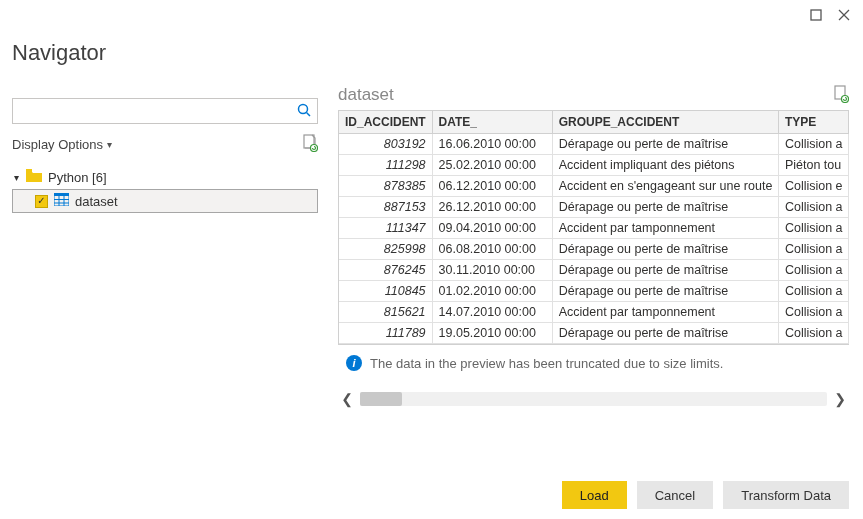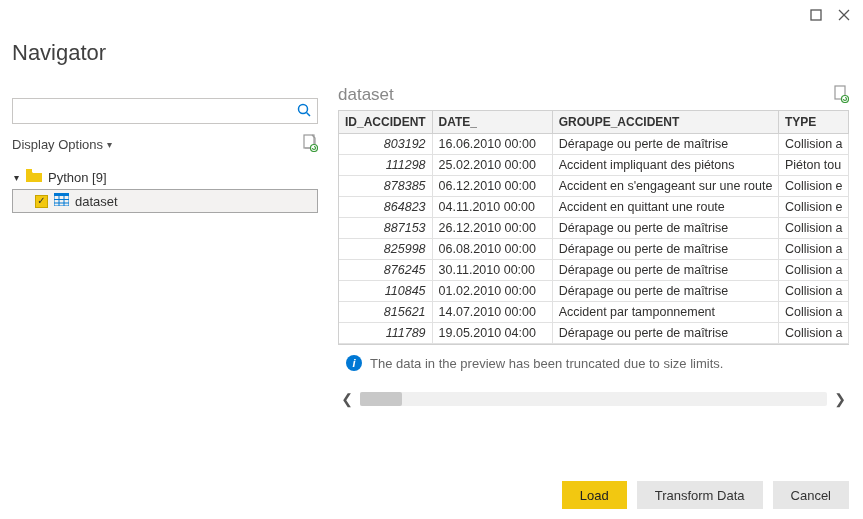--- a/index.html
+++ b/index.html
@@ -106,21 +106,21 @@
 
       <div class="tree">
         <div class="tree-row">
           <span class="expander">▾</span>
           <span class="folder-icon">
             <svg width="16" height="13">
                 <path d="M0 2 L5 2 L7 4 L16 4 L16 13 L0 13 Z" fill="#f2c811"></path>
                 <rect x="0" y="0" width="6" height="3" fill="#f2c811"></rect>
               </svg>
           </span>
-          <span class="tree-label">Python [9]</span>
+          <span class="tree-label">Python [6]</span>
         </div>
         <div class="tree-row selected" style="padding-left:22px;">
           <span class="checkbox"></span>
           <span class="table-icon">
             <svg width="15" height="13">
                 <rect x="0" y="0" width="15" height="13" fill="none" stroke="#0078d4" stroke-width="1"></rect>
                 <rect x="0" y="0" width="15" height="3" fill="#0078d4"></rect>
                 <line x1="5" y1="0" x2="5" y2="13" stroke="#0078d4" stroke-width="1"></line>
                 <line x1="10" y1="0" x2="10" y2="13" stroke="#0078d4" stroke-width="1"></line>
                 <line x1="0" y1="6.5" x2="15" y2="6.5" stroke="#0078d4" stroke-width="1"></line>
@@ -174,29 +174,29 @@
                 <td>Accident impliquant des piétons</td>
                 <td>Piéton tou</td>
               </tr>
               <tr>
                 <td class="idcol">878385</td>
                 <td>06.12.2010 00:00</td>
                 <td>Accident en s'engageant sur une route</td>
                 <td>Collision e</td>
               </tr>
               <tr>
-                <td class="idcol">864823</td>
-                <td>04.11.2010 00:00</td>
-                <td>Accident en quittant une route</td>
-                <td>Collision e</td>
-              </tr>
-              <tr>
                 <td class="idcol">887153</td>
                 <td>26.12.2010 00:00</td>
                 <td>Dérapage ou perte de maîtrise</td>
+                <td>Collision a</td>
+              </tr>
+              <tr>
+                <td class="idcol">111347</td>
+                <td>09.04.2010 00:00</td>
+                <td>Accident par tamponnement</td>
                 <td>Collision a</td>
               </tr>
               <tr>
                 <td class="idcol">825998</td>
                 <td>06.08.2010 00:00</td>
                 <td>Dérapage ou perte de maîtrise</td>
                 <td>Collision a</td>
               </tr>
               <tr>
                 <td class="idcol">876245</td>
@@ -211,21 +211,21 @@
                 <td>Collision a</td>
               </tr>
               <tr>
                 <td class="idcol">815621</td>
                 <td>14.07.2010 00:00</td>
                 <td>Accident par tamponnement</td>
                 <td>Collision a</td>
               </tr>
               <tr>
                 <td class="idcol">111789</td>
-                <td>19.05.2010 04:00</td>
+                <td>19.05.2010 00:00</td>
                 <td>Dérapage ou perte de maîtrise</td>
                 <td>Collision a</td>
               </tr>
             </tbody>
         </table>
       </div>
 
       <div class="info-row">
         <div class="info-icon">i</div>
         <div class="info-text">The data in the preview has been truncated due to size limits.</div>
@@ -236,16 +236,16 @@
         <div class="track">
           <div class="thumb"></div>
         </div>
         <div class="arrow">❯</div>
       </div>
     </div>
   </div>
 
   <div class="footer">
     <button class="btn primary">Load</button>
+    <button class="btn secondary">Cancel</button>
     <button class="btn secondary">Transform Data</button>
-    <button class="btn secondary">Cancel</button>
   </div>
 </div>
 
 </body></html>

